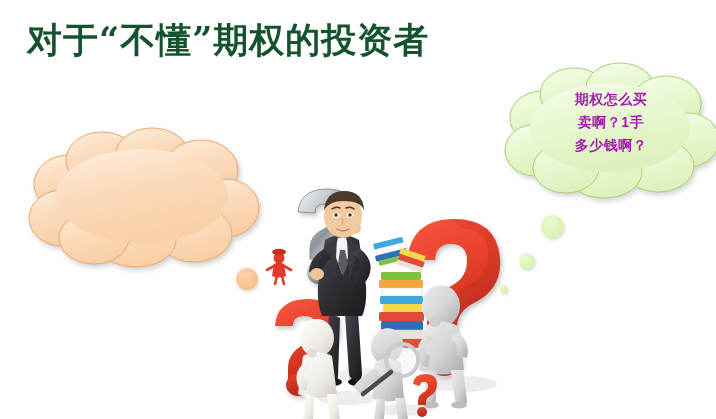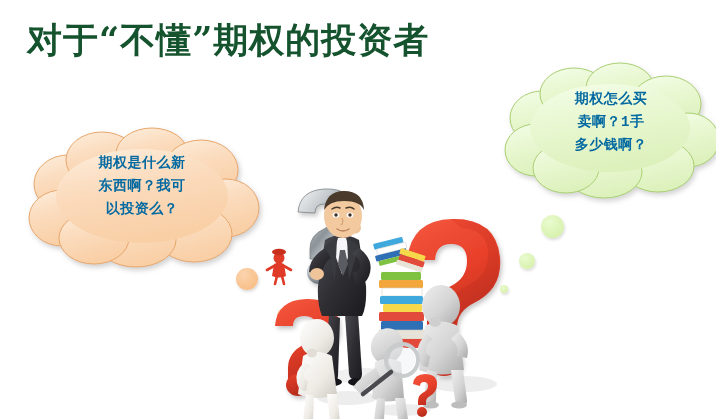--- a/index.html
+++ b/index.html
@@ -41,24 +41,24 @@
   }
   .cloud svg {
     position: absolute;
     left: 0;
     top: 0;
     overflow: visible;
   }
   .cloud-text {
     position: absolute;
     text-align: center;
-    font-family: Liberation Mono, monospace;
+    font-family: Liberation Sans, sans-serif;
     font-size: 14px;
     font-weight: 700;
-    color: #0369a1;
+    color: #a21caf;
     line-height: 23px;
     white-space: pre-line;
     letter-spacing: 0.5px;
   }
 
   #bubble-left { left: 18px; top: 126px; width: 248px; height: 140px; }
   #bubble-left .cloud-text {
     left: 32px; top: 26px; width: 184px;
   }
 
@@ -118,23 +118,20 @@
         <ellipse cx="134" cy="28" rx="36" ry="26" fill="url(#gradOrange)" stroke="#e8a76b" stroke-width="1"></ellipse>
         <ellipse cx="183" cy="44" rx="37" ry="30" fill="url(#gradOrange)" stroke="#e8a76b" stroke-width="1"></ellipse>
         <ellipse cx="208" cy="82" rx="33" ry="29" fill="url(#gradOrange)" stroke="#e8a76b" stroke-width="1"></ellipse>
         <ellipse cx="176" cy="108" rx="38" ry="28" fill="url(#gradOrange)" stroke="#e8a76b" stroke-width="1"></ellipse>
         <ellipse cx="118" cy="114" rx="40" ry="27" fill="url(#gradOrange)" stroke="#e8a76b" stroke-width="1"></ellipse>
         <ellipse cx="76" cy="112" rx="35" ry="26" fill="url(#gradOrange)" stroke="#e8a76b" stroke-width="1"></ellipse>
 
         <ellipse cx="124" cy="70" rx="86" ry="47" fill="url(#gradOrange)"></ellipse>
       </g>
     </svg>
-    <div class="cloud-text">期权是什么新
-东西啊？我可
-以投资么？</div>
   </div>
 
   <div class="cloud" id="bubble-right">
     <svg width="222" height="136" viewBox="0 0 222 136">
       <defs>
         <linearGradient id="gradGreen" x1="0" y1="0" x2="0.3" y2="1">
           <stop offset="0%" stop-color="#f4fde9"></stop>
           <stop offset="45%" stop-color="#e9f8d2"></stop>
           <stop offset="100%" stop-color="#ddf1bd"></stop>
         </linearGradient>

